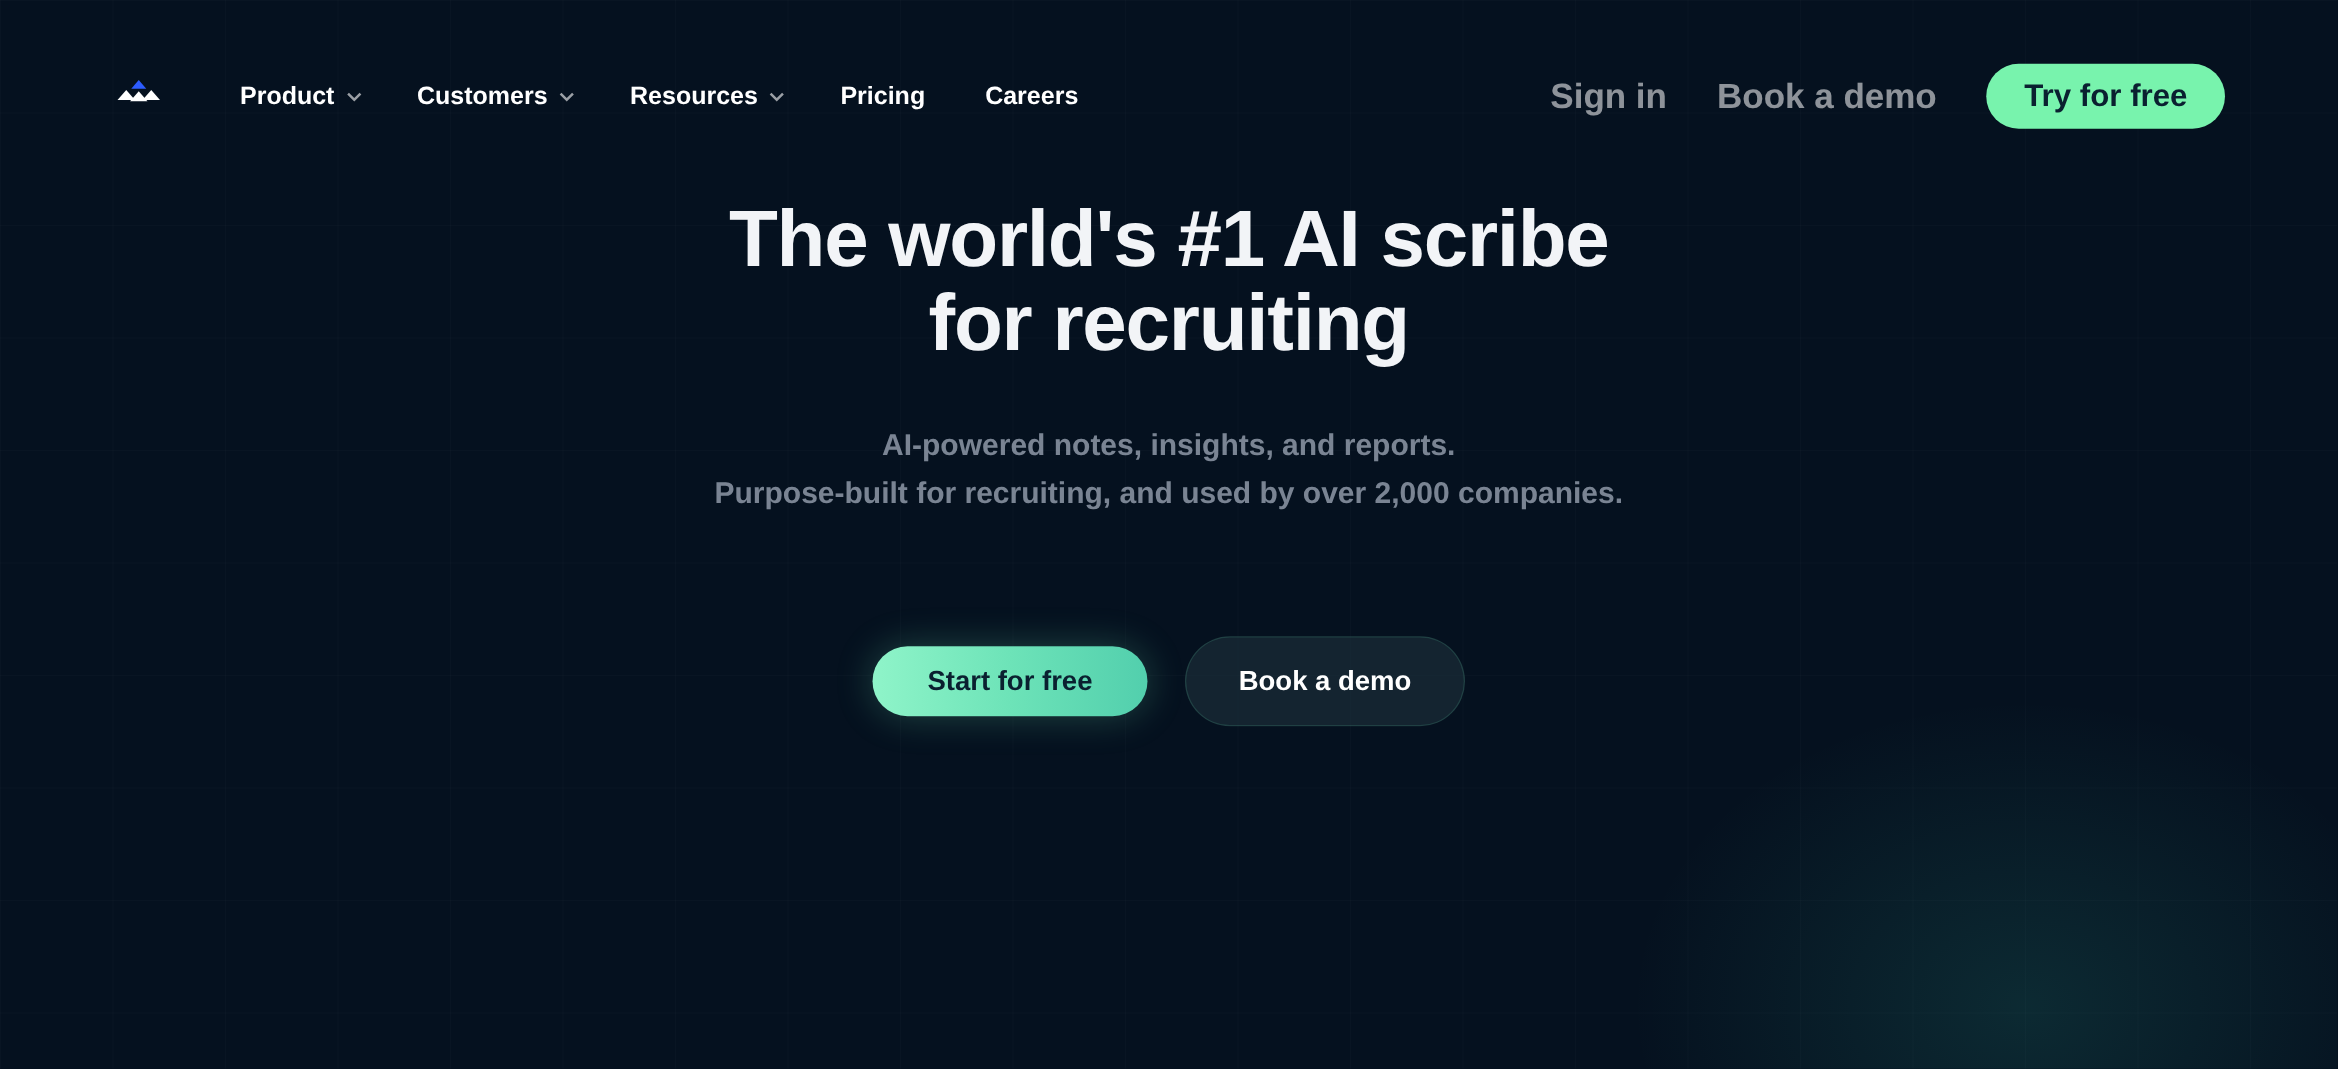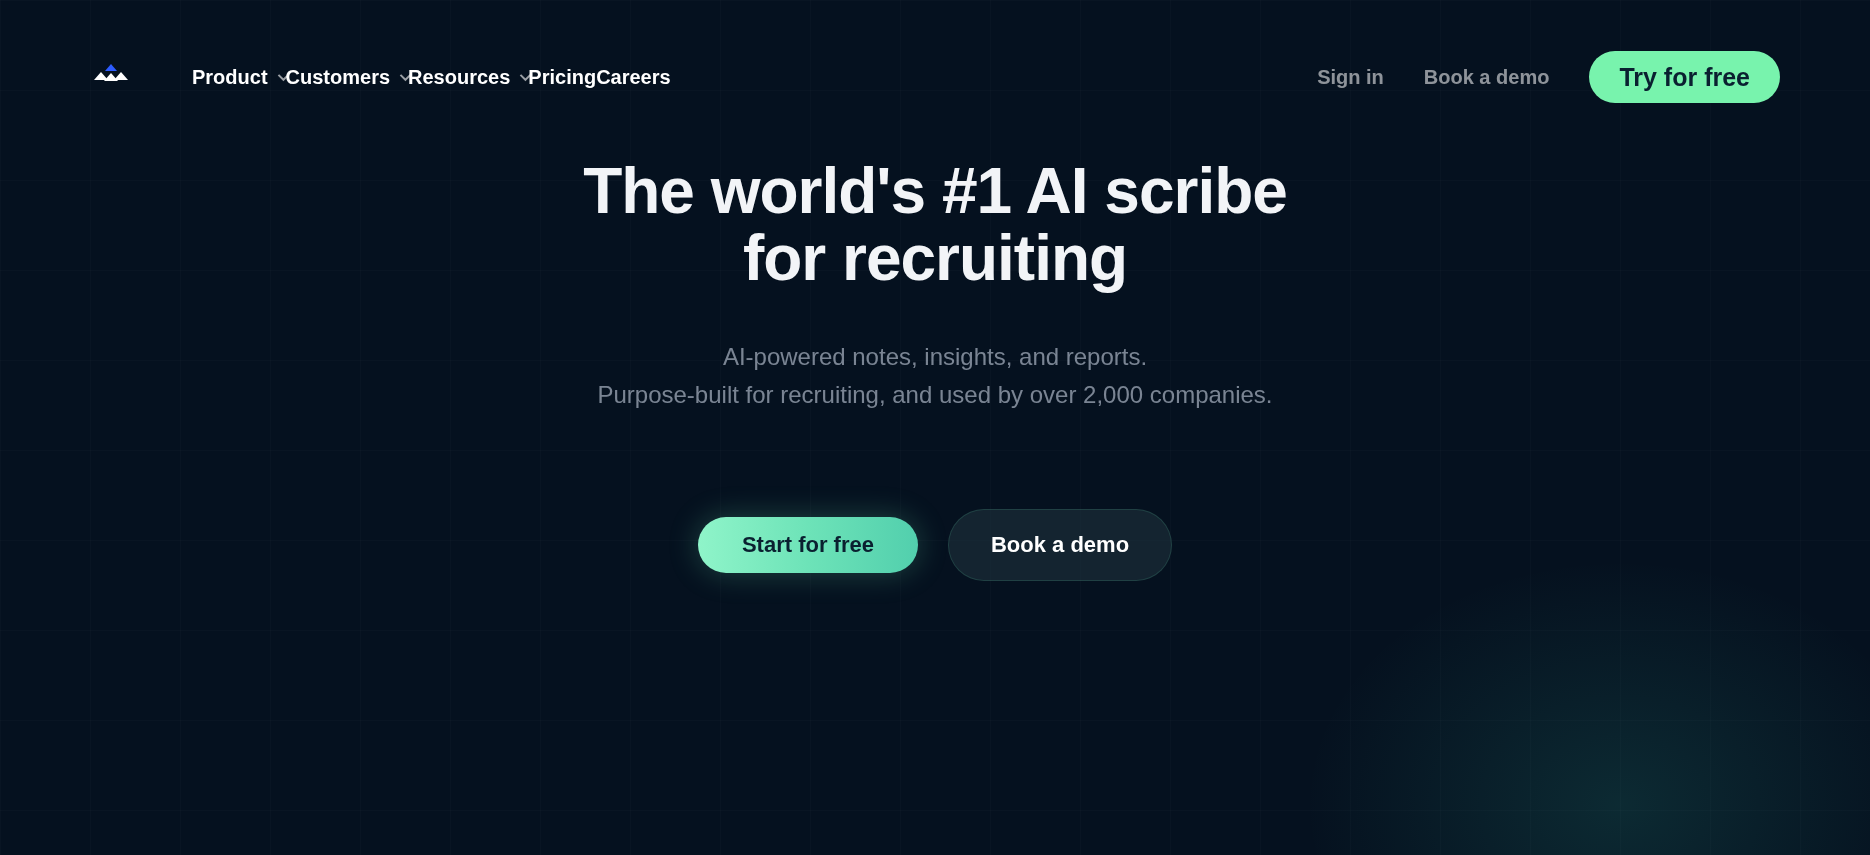--- a/index.html
+++ b/index.html
@@ -43,20 +43,21 @@
     z-index: 2;
   }
   .logo {
     display: inline-flex;
     align-items: center;
     margin-right: 60px;
   }
   .nav {
     display: flex;
     align-items: center;
+    gap: 48px;
   }
   .nav-item {
     display: inline-flex;
     align-items: center;
     gap: 8px;
     font-size: 20px;
     font-weight: 600;
     color: #ffffff;
     cursor: pointer;
     white-space: nowrap;
@@ -70,21 +71,21 @@
     transform: rotate(45deg) translateY(-2px);
     margin-left: 2px;
   }
   .header-right {
     margin-left: auto;
     display: flex;
     align-items: center;
     gap: 40px;
   }
   .link-muted {
-    font-size: 20px;
+    font-size: 28px;
     font-weight: 600;
     color: rgba(255,255,255,0.55);
     cursor: pointer;
     white-space: nowrap;
   }
   .btn-pill {
     display: inline-flex;
     align-items: center;
     justify-content: center;
     height: 52px;
@@ -115,21 +116,21 @@
     font-size: 64px;
     line-height: 1.05;
     font-weight: 600;
     letter-spacing: -1px;
     color: #f2f4f7;
   }
   .hero-sub {
     margin-top: 46px;
     font-size: 24px;
     line-height: 1.55;
-    font-weight: 400;
+    font-weight: 700;
     color: rgba(200,210,225,0.6);
   }
   .cta-row {
     margin-top: 96px;
     display: flex;
     align-items: center;
     gap: 30px;
   }
   .btn-cta-primary {
     height: 56px;

